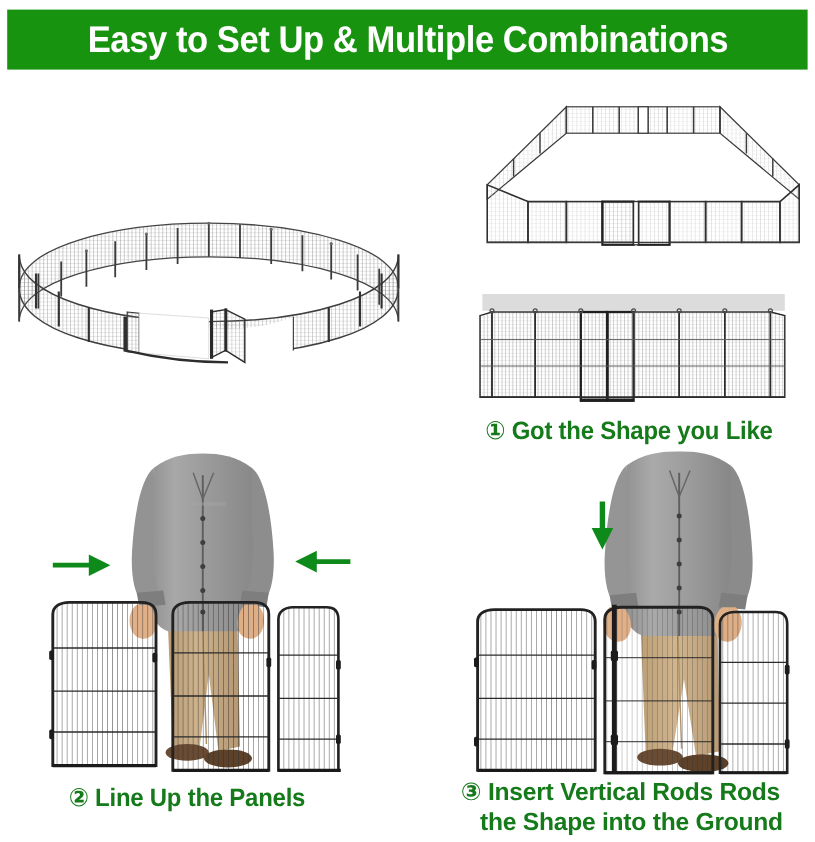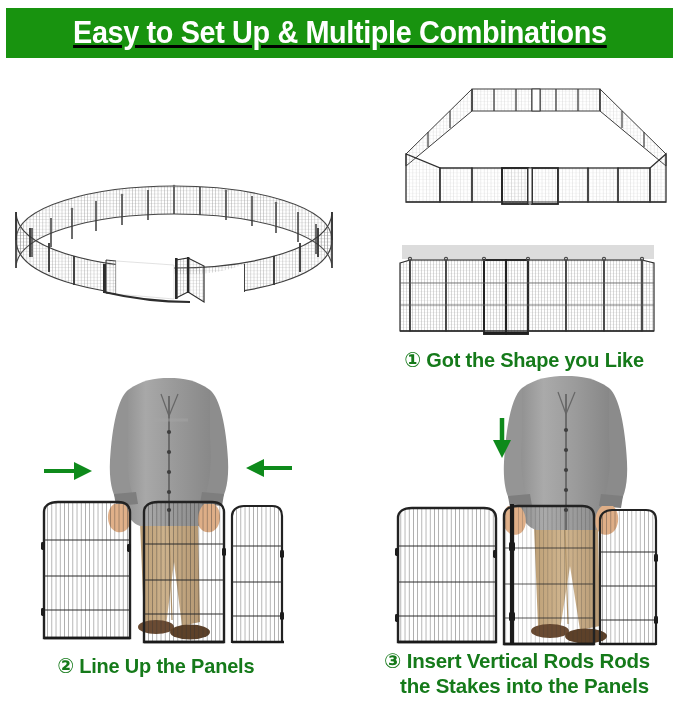--- a/index.html
+++ b/index.html
@@ -6,21 +6,21 @@
   body{
     width:679px;height:702px;position:relative;overflow:hidden;
     font-family:"Liberation Sans","DejaVu Sans",sans-serif;
     -webkit-font-smoothing:antialiased;
   }
   .stage{position:absolute;left:0;top:0;width:679px;height:702px;background:#fff;}
 
   
   .banner{
     position:absolute;left:6px;top:8px;width:667px;height:50px;
-    background:#18930f;display:flex;align-items:center;justify-content:center;text-decoration:underline;
+    background:#18930f;display:flex;align-items:center;justify-content:center;
   }
   .banner-text{
     color:#ffffff;font-size:31px;font-weight:700;letter-spacing:-0.4px;
     transform:scaleX(.93);transform-origin:center;white-space:nowrap;
     font-family:"Liberation Sans","DejaVu Sans",sans-serif;
   }
 
   
   .cap{
     position:absolute;color:#157a1a;font-weight:700;font-size:21px;
@@ -459,16 +459,16 @@
       </g>
     </svg>
   </div>
 
   <div class="cap cap1">① Got the Shape you Like</div>
 
   <div class="cap cap2">② Line Up the Panels</div>
 
   <div class="cap cap3">
     <span class="l1">③ Insert Vertical Rods  Rods</span>
-    <span class="l2">the Stakes into the Panels</span>
+    <span class="l2">the Shape into the Ground</span>
   </div>
 
 </div>
 
 </body></html>

